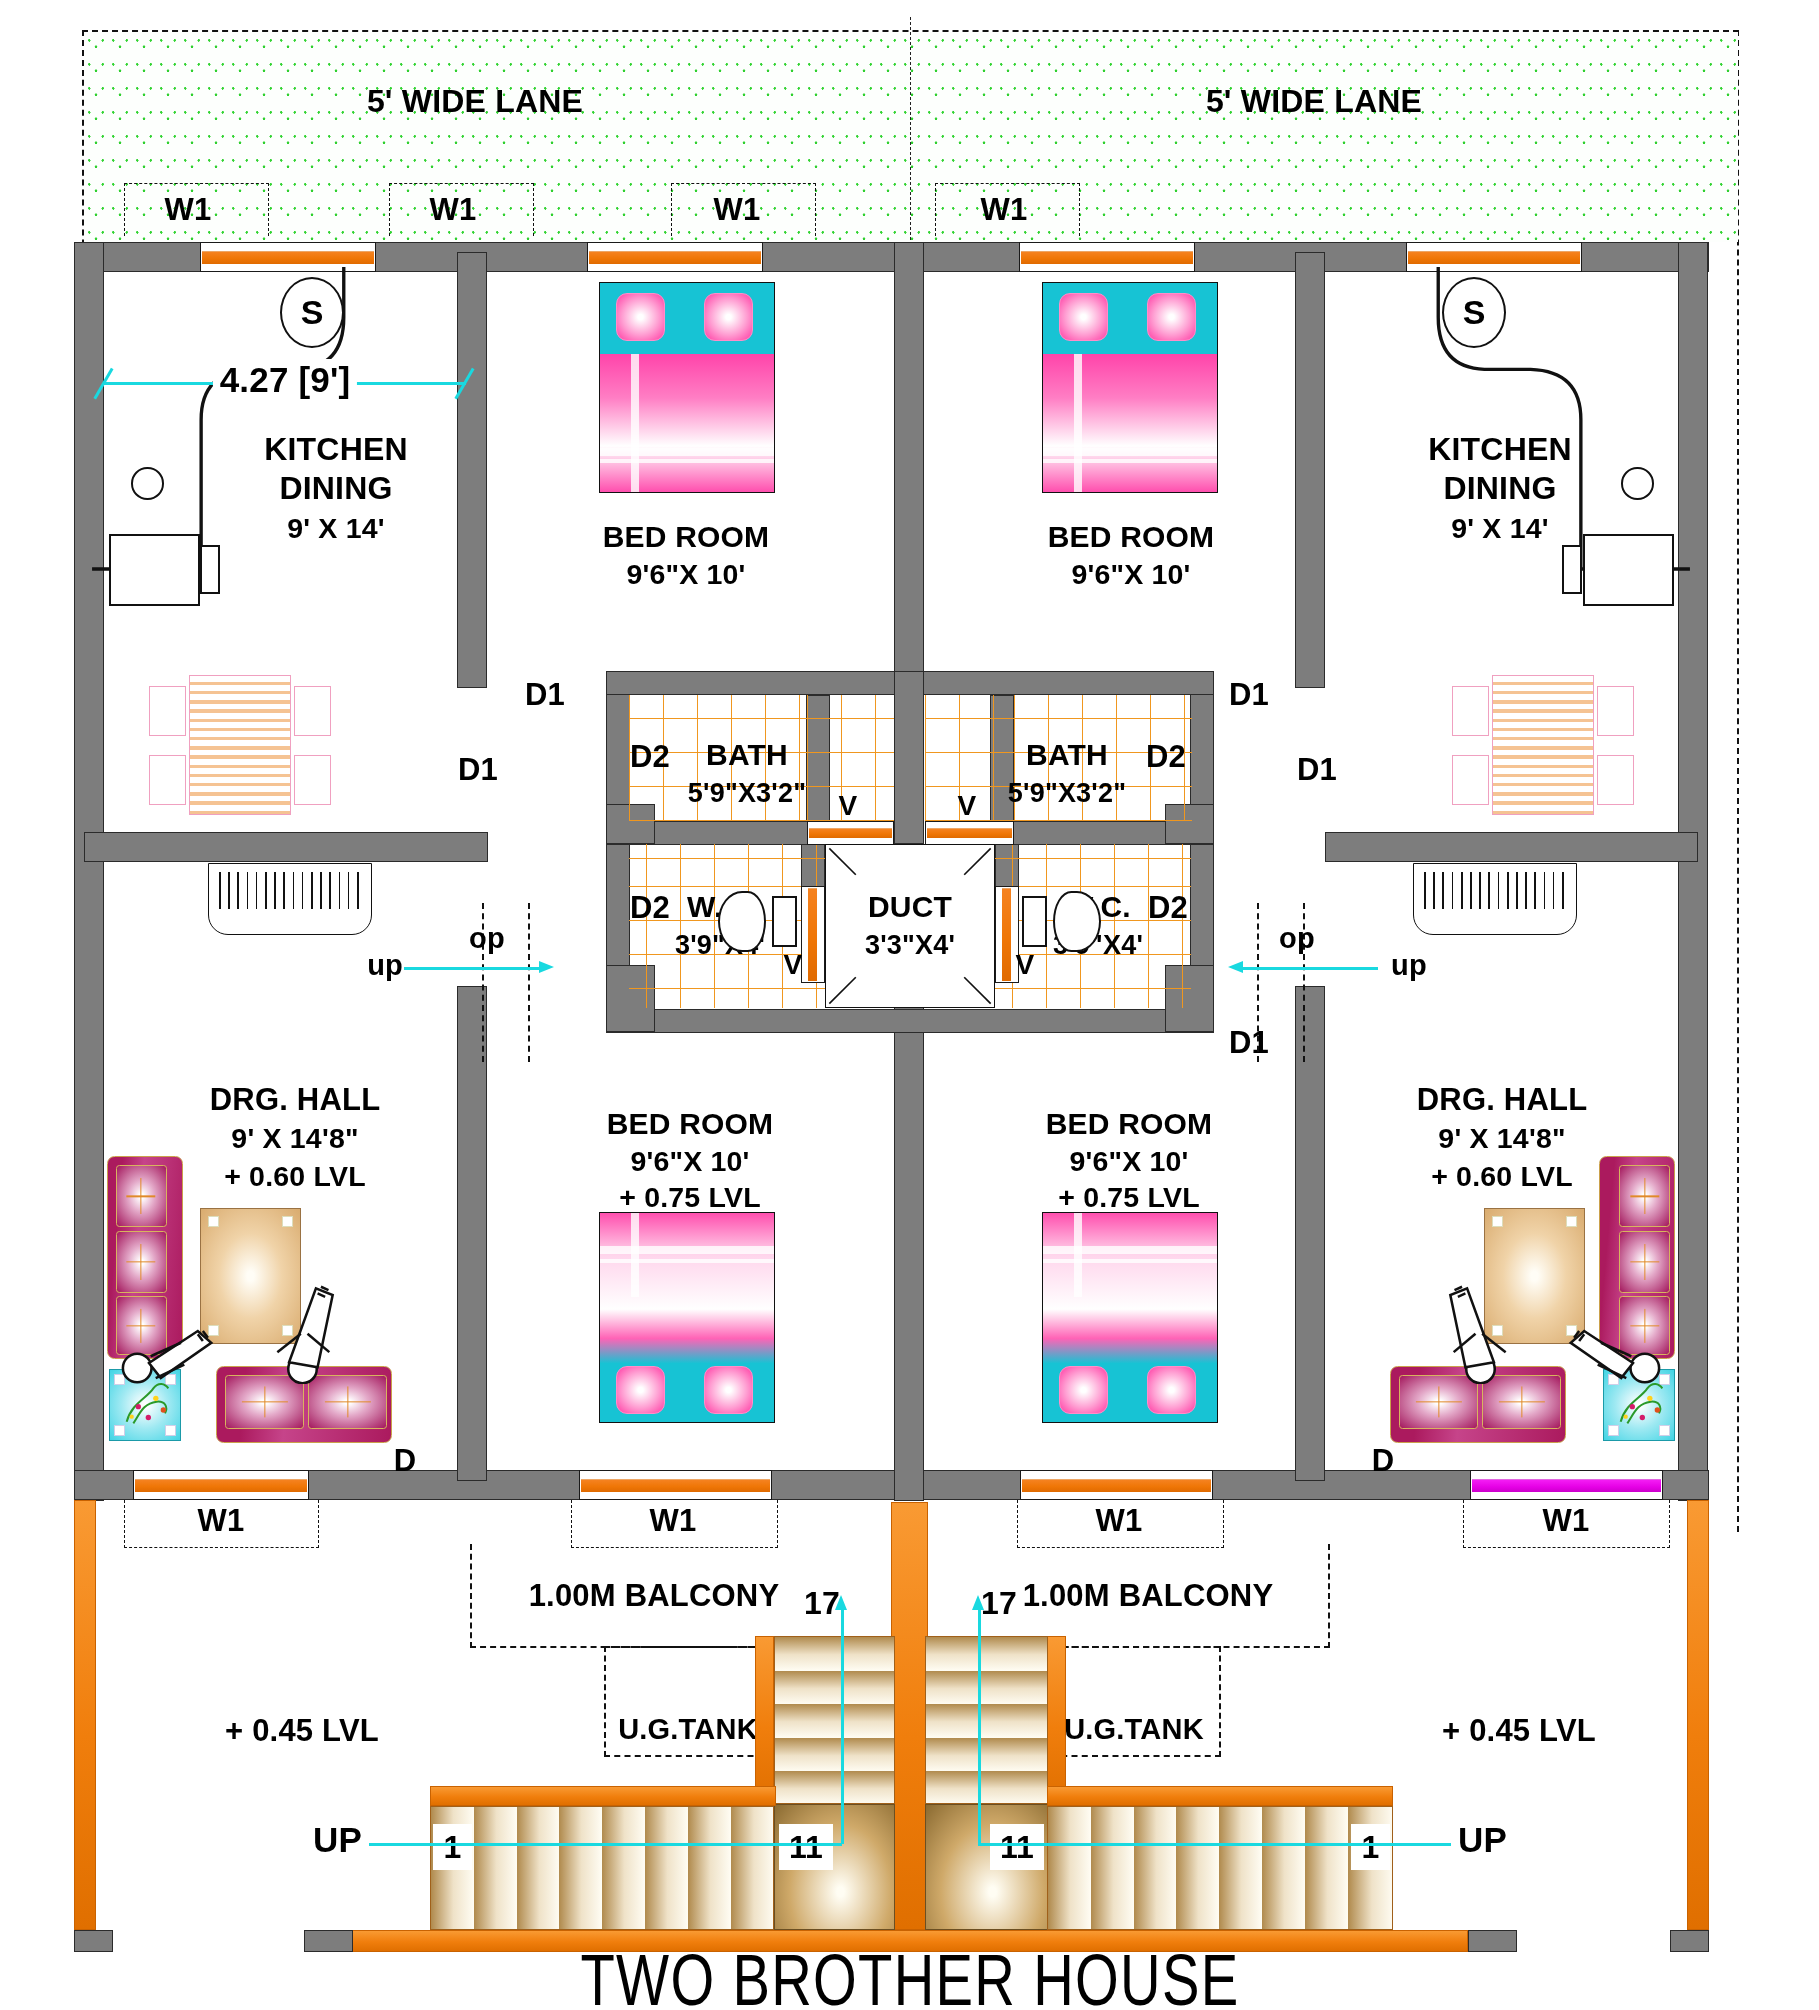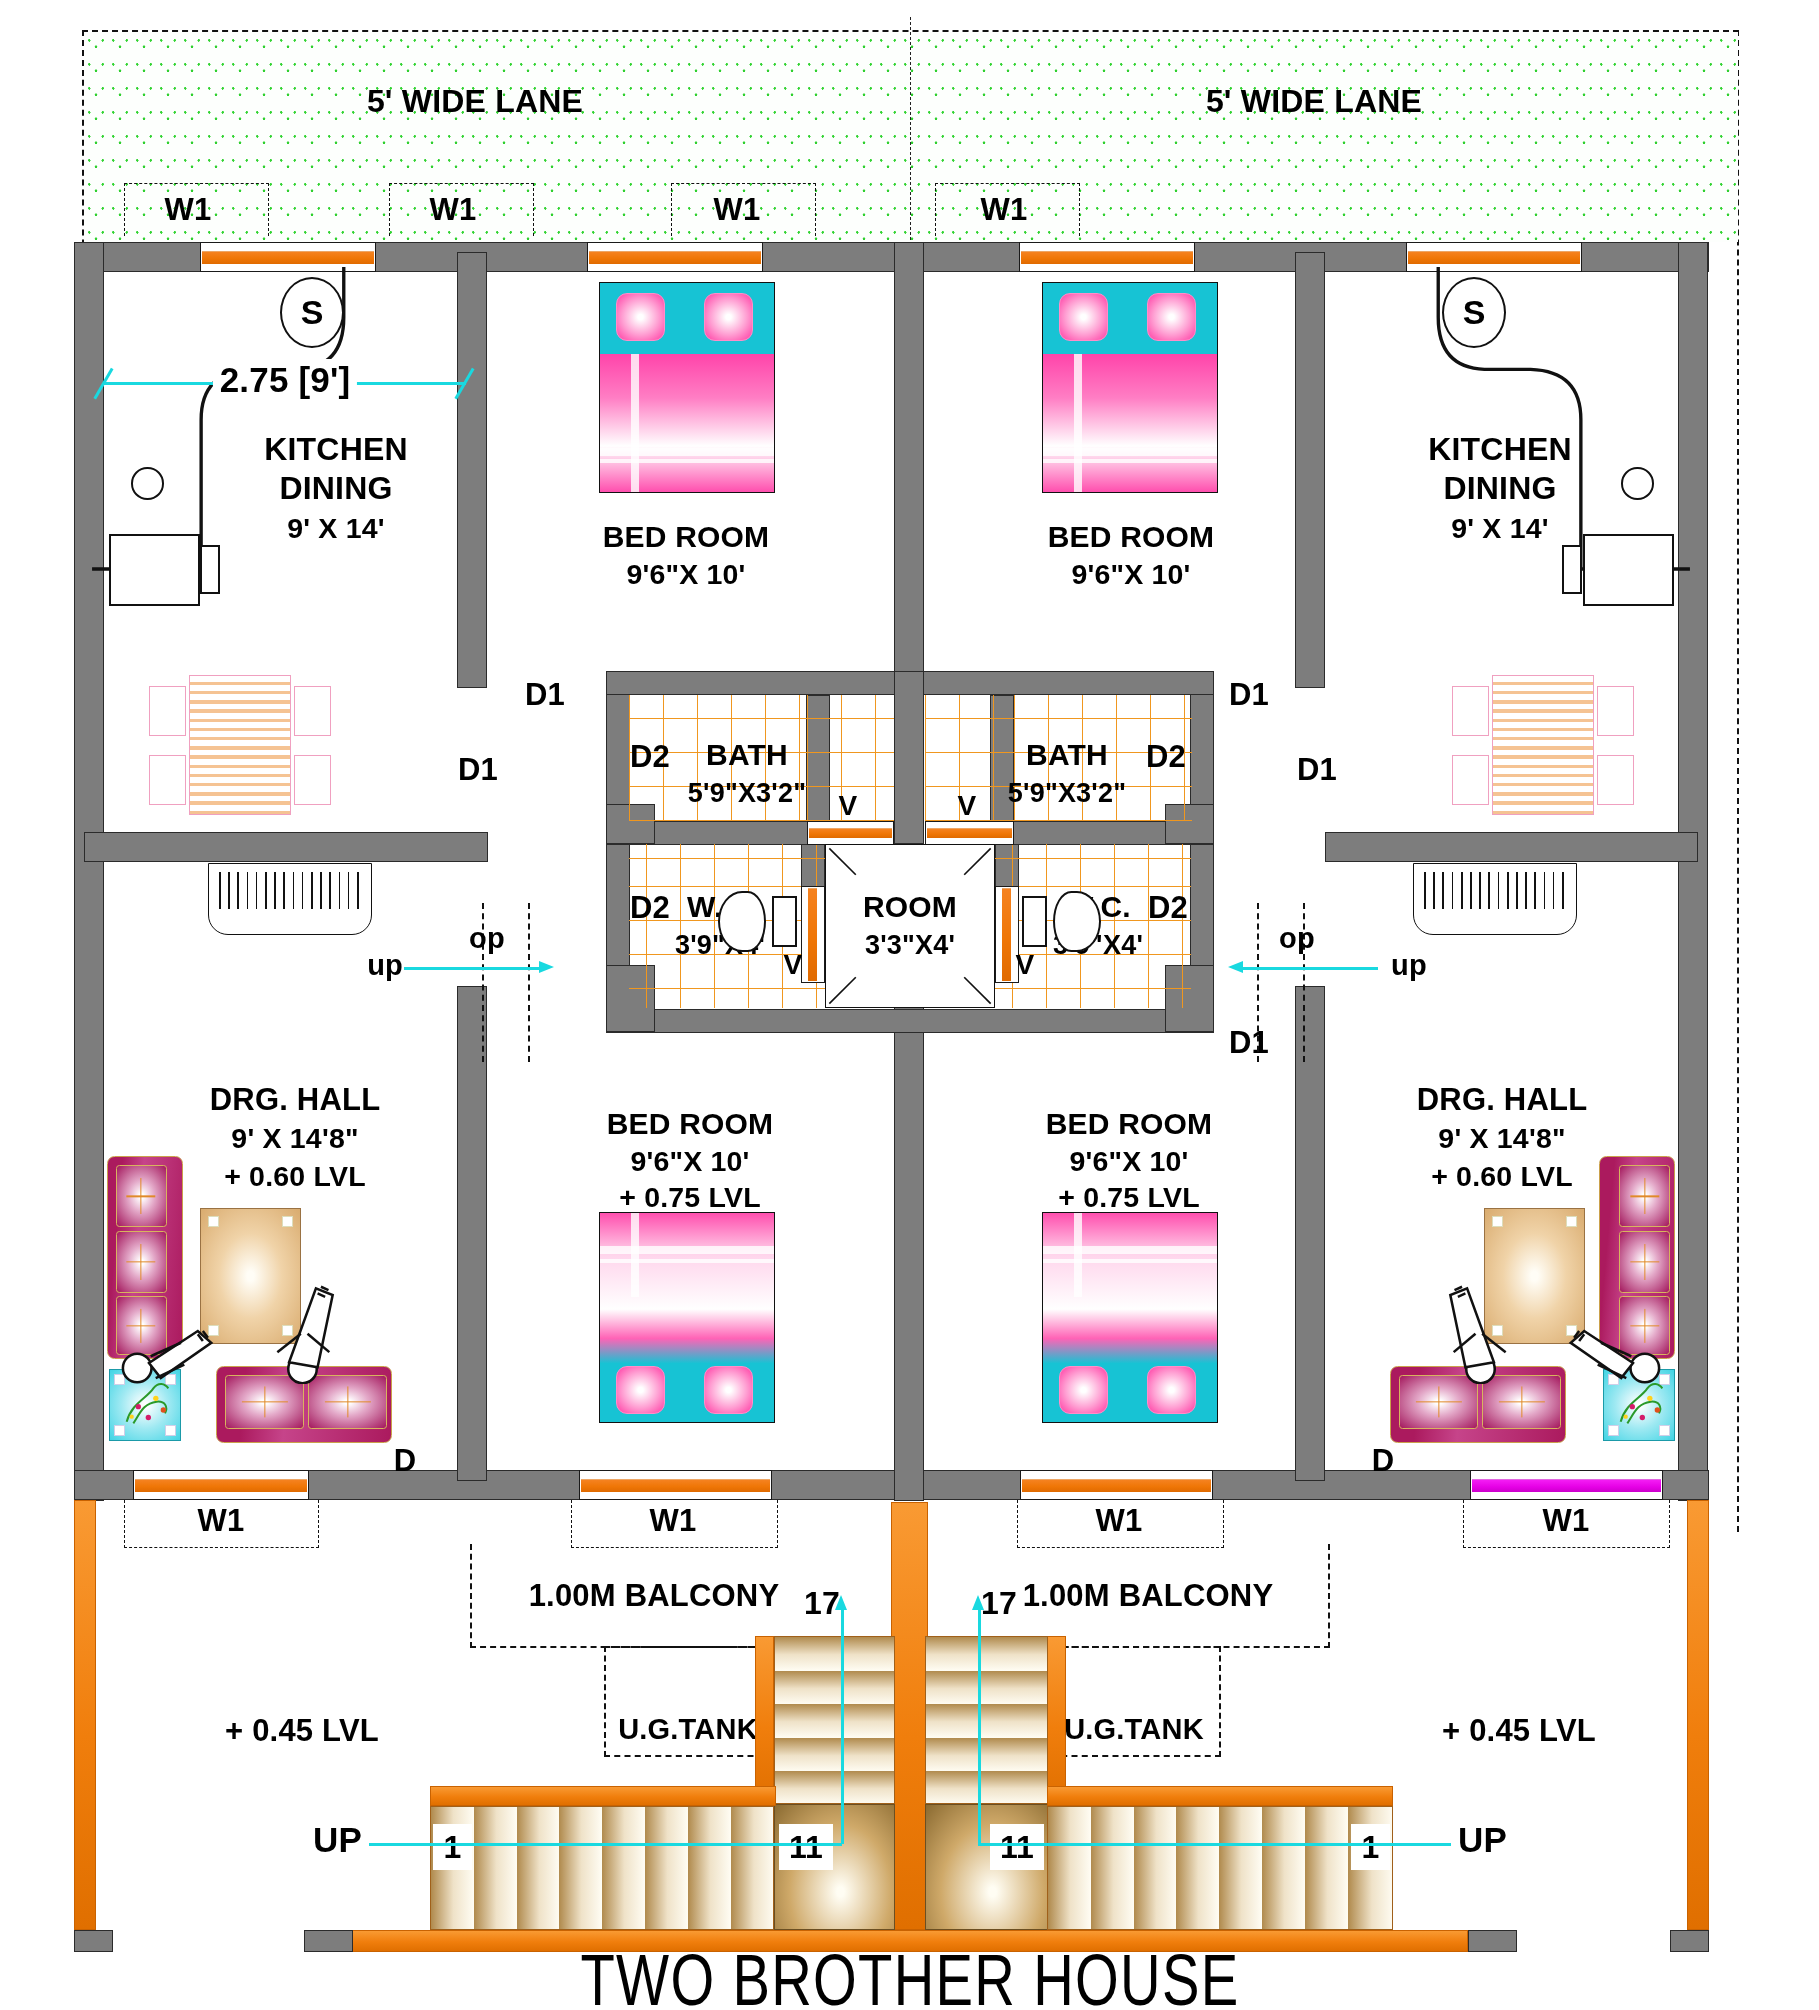--- a/index.html
+++ b/index.html
@@ -278,21 +278,21 @@
 
   <div class="duct" style="left:825px;top:844px;width:170px;height:164px;">
     <svg width="100%" height="100%" viewBox="0 0 203 196" preserveAspectRatio="none" style="position:absolute;inset:0;">
       <line x1="4" y1="4" x2="36" y2="36" stroke="#111" stroke-width="2"></line>
       <line x1="199" y1="4" x2="167" y2="36" stroke="#111" stroke-width="2"></line>
       <line x1="4" y1="192" x2="36" y2="160" stroke="#111" stroke-width="2"></line>
       <line x1="199" y1="192" x2="167" y2="160" stroke="#111" stroke-width="2"></line>
     </svg>
   </div>
   <div class="lbl c" style="left:910px;top:889px;font-size:30px;">
-    <span>ROOM</span><br>
+    <span>DUCT</span><br>
     <span style="font-size:27px;">3'3"X4'</span>
   </div>
 
   <div class="lbl c" style="left:690px;top:1106px;font-size:30px;">
     <span>BED ROOM</span><br>
     <span style="font-size:28.5px;">9'6"X 10'</span><br>
     <span style="font-size:28.5px;">+ 0.75 LVL</span>
   </div>
   <div class="lbl c" style="left:1129px;top:1106px;font-size:30px;">
     <span>BED ROOM</span><br>
@@ -346,21 +346,21 @@
   <div class="sinkC" style="left:1442px;top:277px;width:60px;height:67px;font-size:34px;">
       <span>S</span>
     </div>
   <div class="burner" style="left:1621px;top:467px;width:28.5px;height:28.5px;"></div>
   <div class="platform" style="left:1583px;top:534px;width:91px;height:72px;"></div>
   <div class="platform" style="left:1562px;top:545px;width:20px;height:49px;"></div>
 
   <div class="cy" style="left:104px;top:382px;width:362px;height:2.5px;"></div>
   <div class="tick" style="left:102px;top:366px;"></div>
   <div class="tick" style="left:463px;top:366px;"></div>
-  <div class="lbl c tagL" style="left:285px;top:359px;font-size:35px;background:#fff;padding:0 6.7px;">2.75 [9']</div>
+  <div class="lbl c tagL" style="left:285px;top:359px;font-size:35px;background:#fff;padding:0 6.7px;">4.27 [9']</div>
 
   <div class="tick" style="left:1314px;top:366px;opacity:0;"></div>
 
   <div class="dine" style="left:189px;top:675px;width:102px;height:140px;"></div>
   <div class="chair" style="left:149px;top:686px;width:37px;height:50px;"></div>
   <div class="chair" style="left:149px;top:755px;width:37px;height:50px;"></div>
   <div class="chair" style="left:294px;top:686px;width:37px;height:50px;"></div>
   <div class="chair" style="left:294px;top:755px;width:37px;height:50px;"></div>
 
   <div class="dine" style="left:1492px;top:675px;width:102px;height:140px;"></div>

